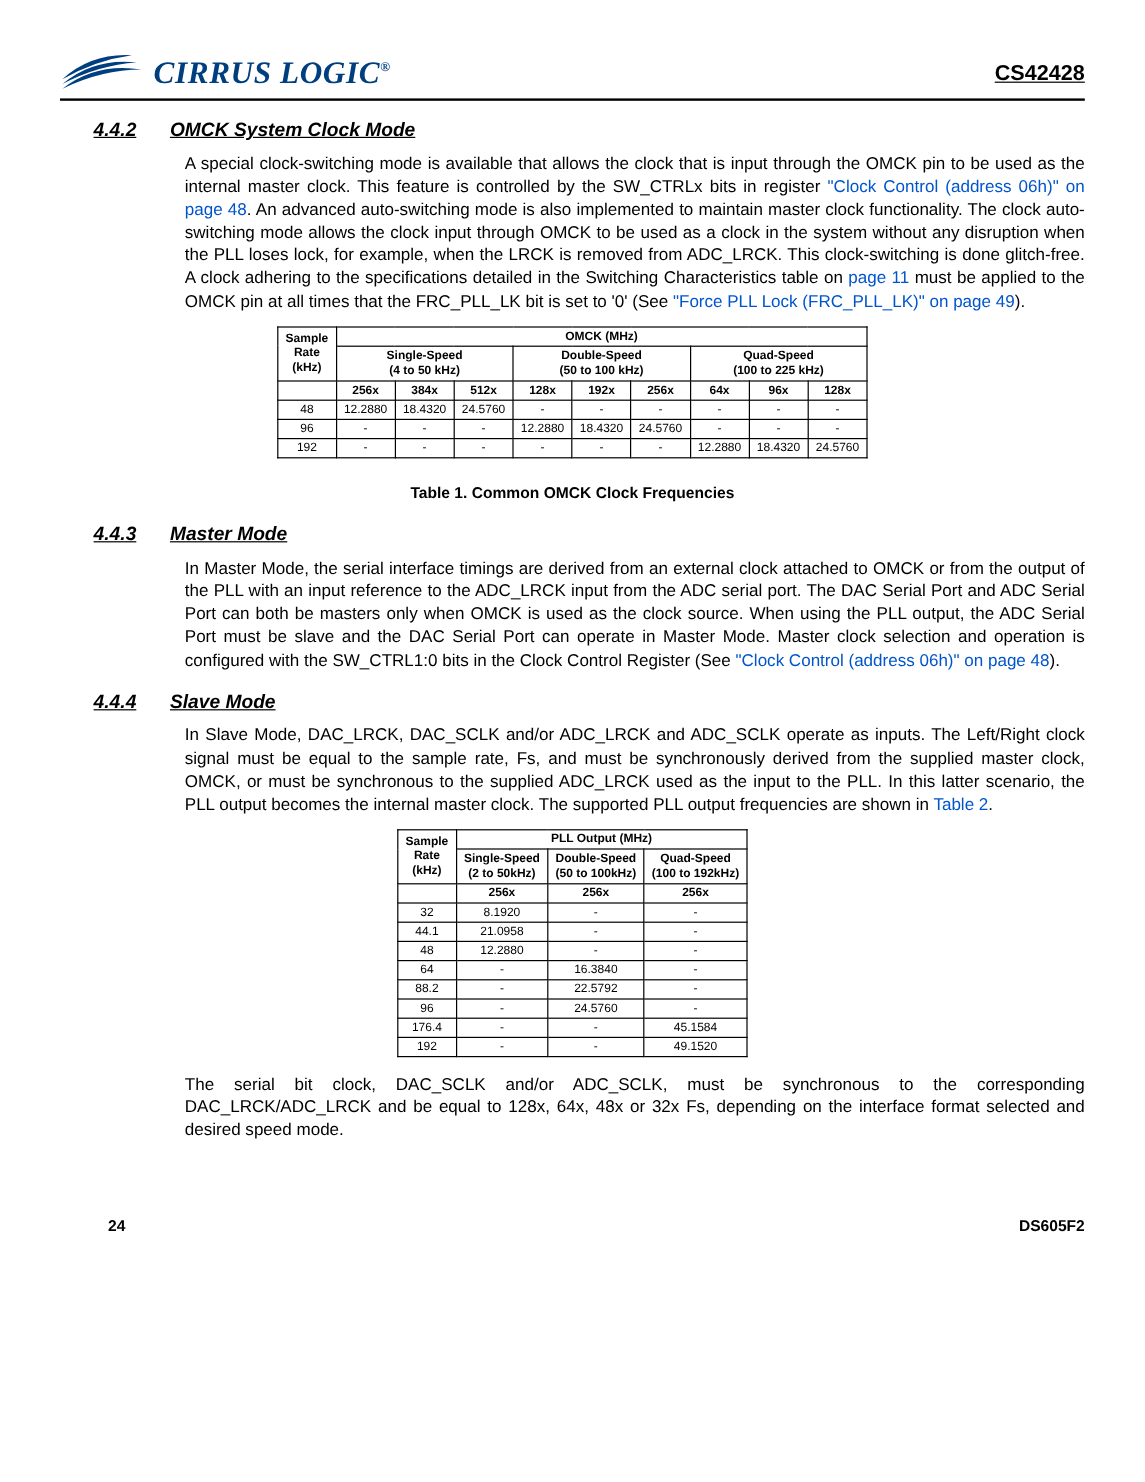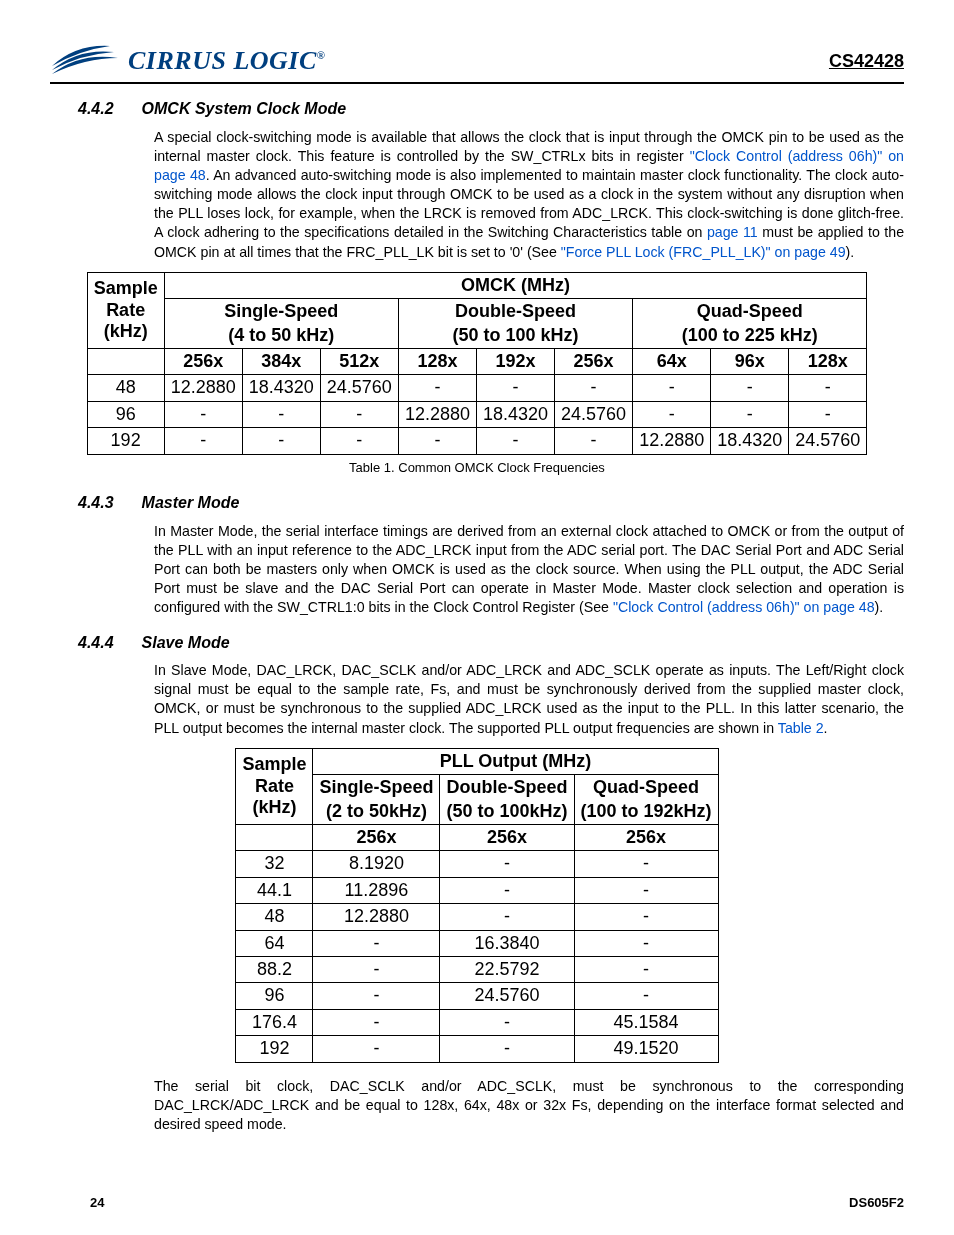--- a/index.html
+++ b/index.html
@@ -42,45 +42,46 @@
     font-size: 18px;
     text-decoration: underline;
   }
   .section-heading {
     font-style: italic;
     font-weight: bold;
     font-size: 16px;
     display: flex;
     gap: 28px;
     margin: 14px 0 8px 28px;
+    text-decoration: underline;
   }
   .body-text {
     margin: 0 0 10px 104px;
     text-align: justify;
   }
   .link {
     color: #0055cc;
   }
   table {
     border-collapse: collapse;
     margin: 8px auto 4px auto;
-    font-size: 18px;
+    font-size: 10px;
   }
   th, td {
     border: 1px solid #000;
     padding: 1px 6px;
     text-align: center;
     line-height: 1.3;
   }
   th { font-weight: bold; }
   .table-caption {
     text-align: center;
-    font-weight: normal;
+    font-weight: bold;
     font-size: 13px;
-    margin: 4px 0 16px 0;
+    margin: 20px 0 16px 0;
   }
   .footer {
     display: flex;
     justify-content: space-between;
     font-weight: bold;
     font-size: 13px;
     margin-top: 60px;
     margin-left: 40px;
   }
   .logo-swoosh {
@@ -212,21 +213,21 @@
   </tbody>
     <tbody id="t2-body">
       <tr>
         <td>32</td>
         <td>8.1920</td>
         <td>-</td>
         <td>-</td>
       </tr>
       <tr>
         <td>44.1</td>
-        <td>11.2896</td>
+        <td>21.0958</td>
         <td>-</td>
         <td>-</td>
       </tr>
       <tr>
         <td>48</td>
         <td>12.2880</td>
         <td>-</td>
         <td>-</td>
       </tr>
       <tr>

